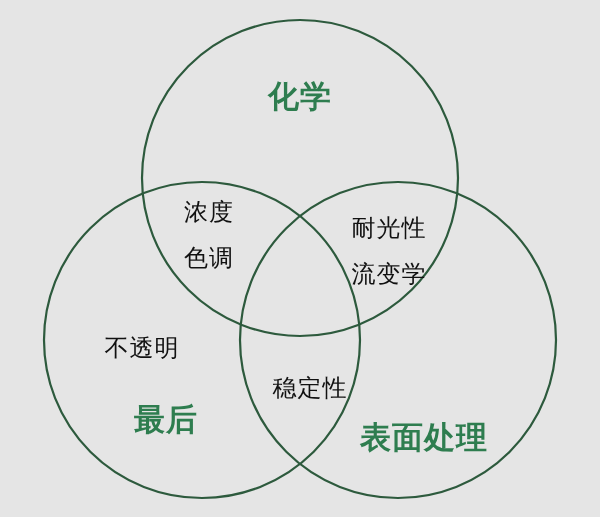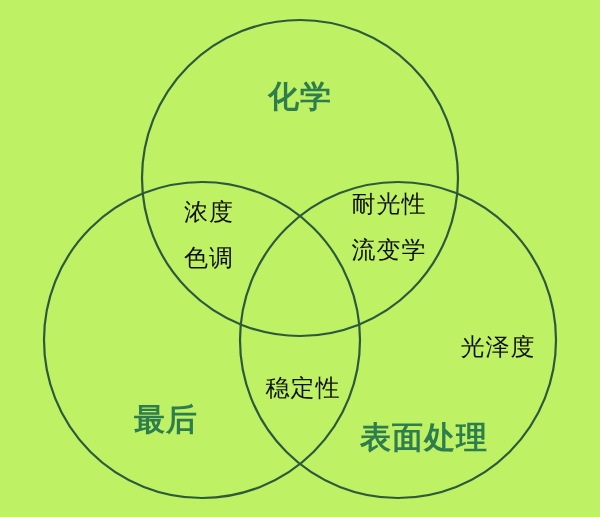--- a/index.html
+++ b/index.html
@@ -57,49 +57,49 @@
     transform: none;
     margin: 0 0 14px 0;
   }
   .item-group .item-text:last-child {
     margin-bottom: 0;
   }
 </style>
 </head>
 <body>
 
-<div id="venn-root" style="background: #bef264;">
+<div id="venn-root" style="background: #e5e5e5;">
 
   <svg id="venn-svg" viewBox="0 0 600 517" xmlns="http://www.w3.org/2000/svg">
     <circle cx="300" cy="178" r="158" fill="none" stroke="#2d5a3d" stroke-width="2.2"></circle>
     <circle cx="202" cy="340" r="158" fill="none" stroke="#2d5a3d" stroke-width="2.2"></circle>
     <circle cx="398" cy="340" r="158" fill="none" stroke="#2d5a3d" stroke-width="2.2"></circle>
   </svg>
 
   <div class="label circle-title" style="left:300px; top:96px; color:#2e7d4f;">化学</div>
 
   <div class="label circle-title" style="left:166px; top:419px; color:#2e7d4f;">最后</div>
 
   <div class="label circle-title" style="left:424px; top:437px; color:#2e7d4f;">表面处理</div>
 
   <div class="item-group" style="left:209px; top:235px;">
     <span class="item-text" style="color: rgb(17, 17, 17);">浓度</span>
     <span class="item-text" style="color: rgb(17, 17, 17);">色调</span>
   </div>
 
-  <div class="item-group" style="left:389px; top:227px;">
+  <div class="item-group" style="left:389px; top:251px;">
     <span class="item-text" style="color: rgb(17, 17, 17);">耐光性</span>
     <span class="item-text" style="color: rgb(17, 17, 17);">流变学</span>
   </div>
 
   <div class="item-group" style="left:299px; top:288px;">
   </div>
 
-  <div class="item-group" style="left:303px; top:388px;text-align:right;">
+  <div class="item-group" style="left:310px; top:388px;text-align:right;">
     <span class="item-text" style="color: rgb(17, 17, 17);">稳定性</span>
   </div>
 
+  <div class="item-group" style="left:142px; top:348px;">
+    <span class="item-text" style="color: rgb(17, 17, 17);">不透明</span>
+  </div>
 
-  <div class="item-group" style="left:498px; top:347px;">
-    <span class="item-text" style="color: rgb(17, 17, 17);">光泽度</span>
-  </div>
 
 </div>
 
 </body></html>

